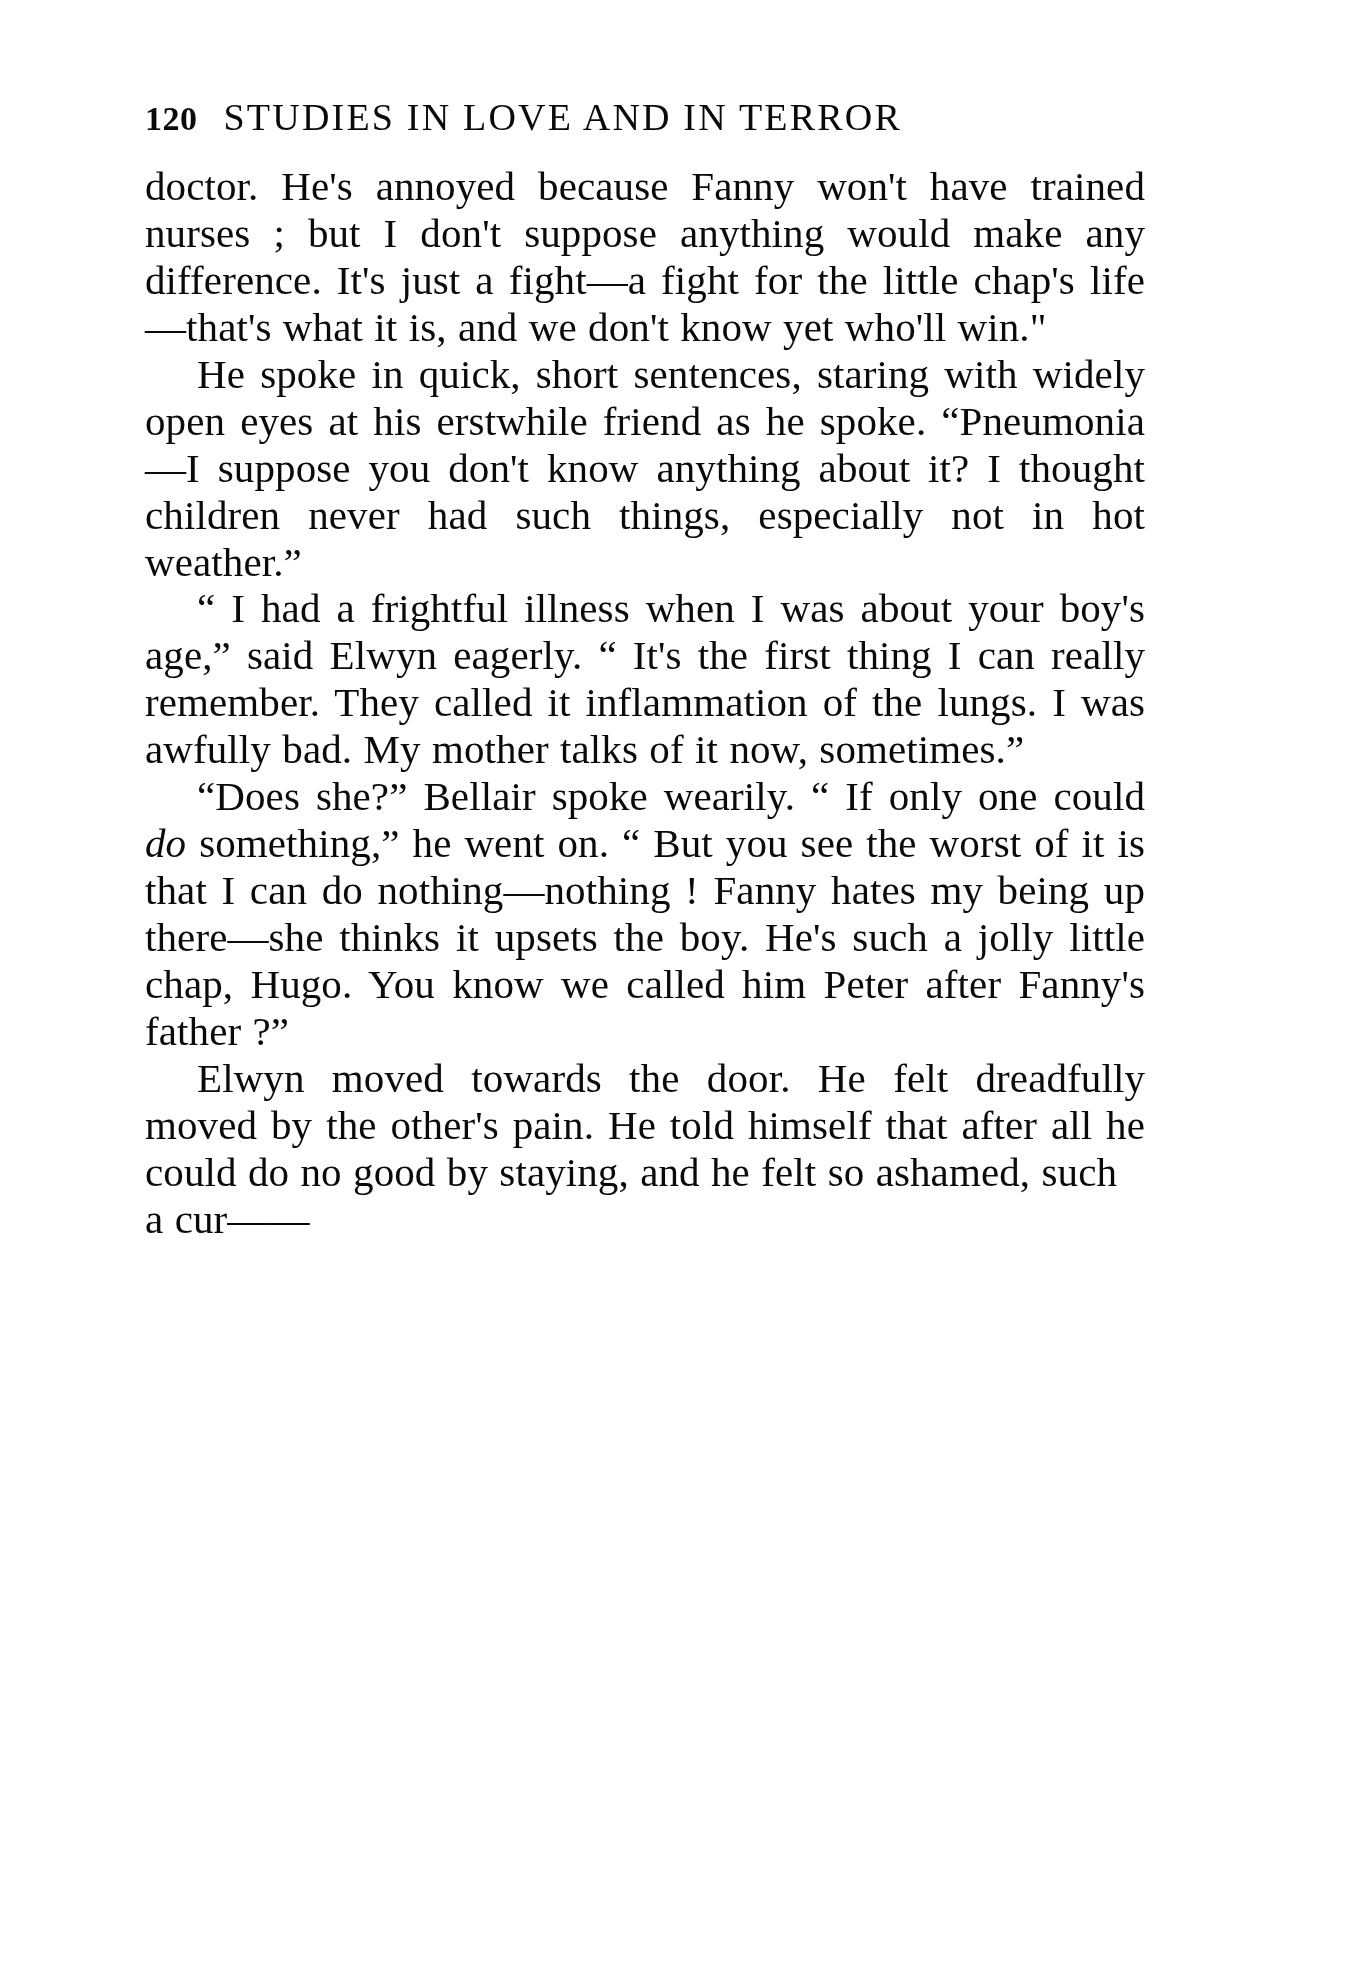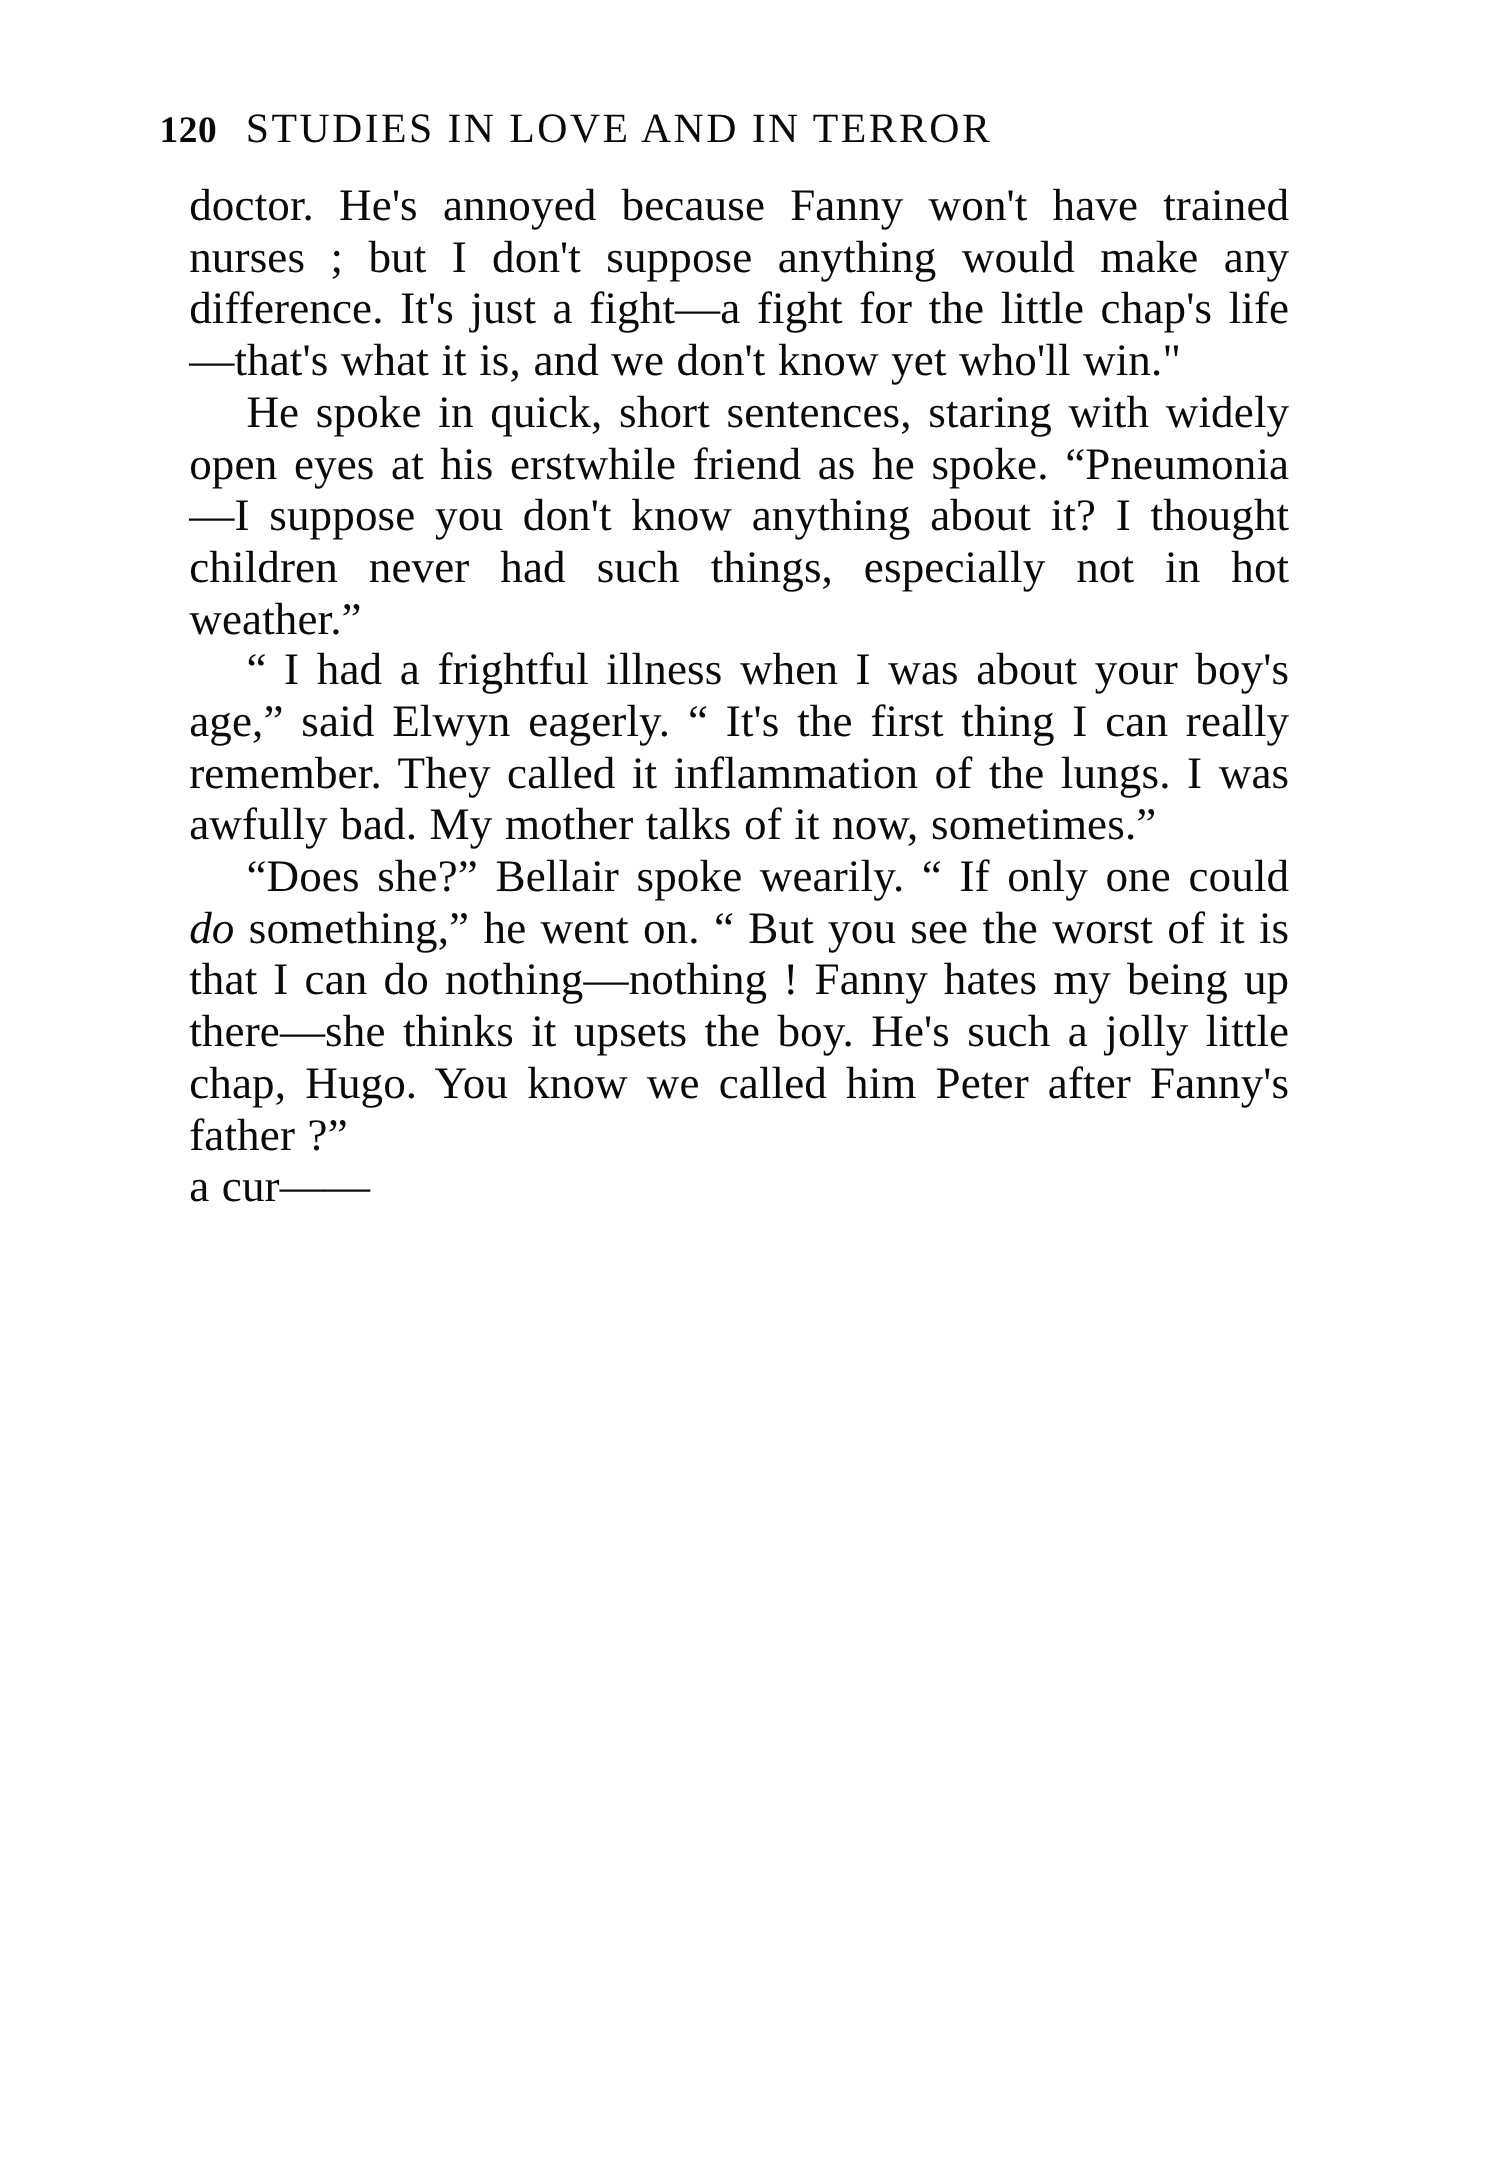--- a/index.html
+++ b/index.html
@@ -35,21 +35,20 @@
     margin-top: 28px;
   }
   .head-title {
     font-size: 38px;
     font-weight: 400;
     letter-spacing: 2.2px;
     font-family: "Liberation Serif", serif;
   }
   .body-text {
     width: 1000px;
-    margin-left: 27px;
   }
   p.para {
     margin: 0;
     font-size: 41px;
     line-height: 1.145;
     text-align: justify;
     text-justify: inter-word;
     letter-spacing: 0.1px;
     word-spacing: 1px;
     hyphens: none;
@@ -76,17 +75,18 @@
   <div class="body-text">
 
     <p class="para">doctor.  He's annoyed because Fanny won't have trained nurses ; but I don't suppose anything would make any difference.  It's just a fight—a fight for the little chap's life—that's what it is, and we don't know yet who'll win."</p>
 
     <p class="para indent">He spoke in quick, short sentences, staring with widely open eyes at his erstwhile friend as he spoke.  “Pneumonia—I suppose you don't know anything about it?  I thought children never had such things, especially not in hot weather.”</p>
 
     <p class="para indent">“ I had a frightful illness when I was about your boy's age,” said Elwyn eagerly.  “ It's the first thing I can really remember.  They called it inflammation of the lungs.  I was awfully bad.  My mother talks of it now, sometimes.”</p>
 
     <p class="para indent"><span>“Does she?” Bellair spoke wearily.  “ If only one could </span><em>do</em><span> something,” he went on. “ But you see the worst of it is that I can do nothing—nothing !  Fanny hates my being up there—she thinks it upsets the boy.  He's such a jolly little chap, Hugo.  You know we called him Peter after Fanny's father ?”</span></p>
 
+    <p class="para indent">Elwyn moved towards the door.  He felt dreadfully moved by the other's pain.  He told himself that after all he could do no good by staying, and he felt so ashamed, such</p>
 
     <p class="para last">a cur——</p>
 
   </div>
 </div>
 
 </body></html>

